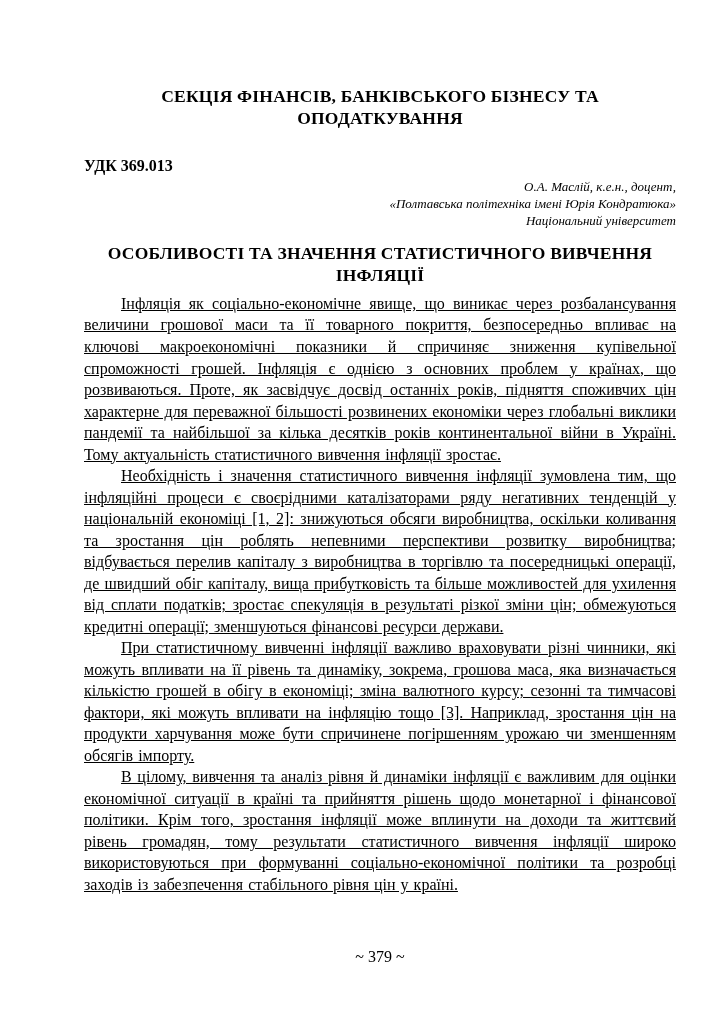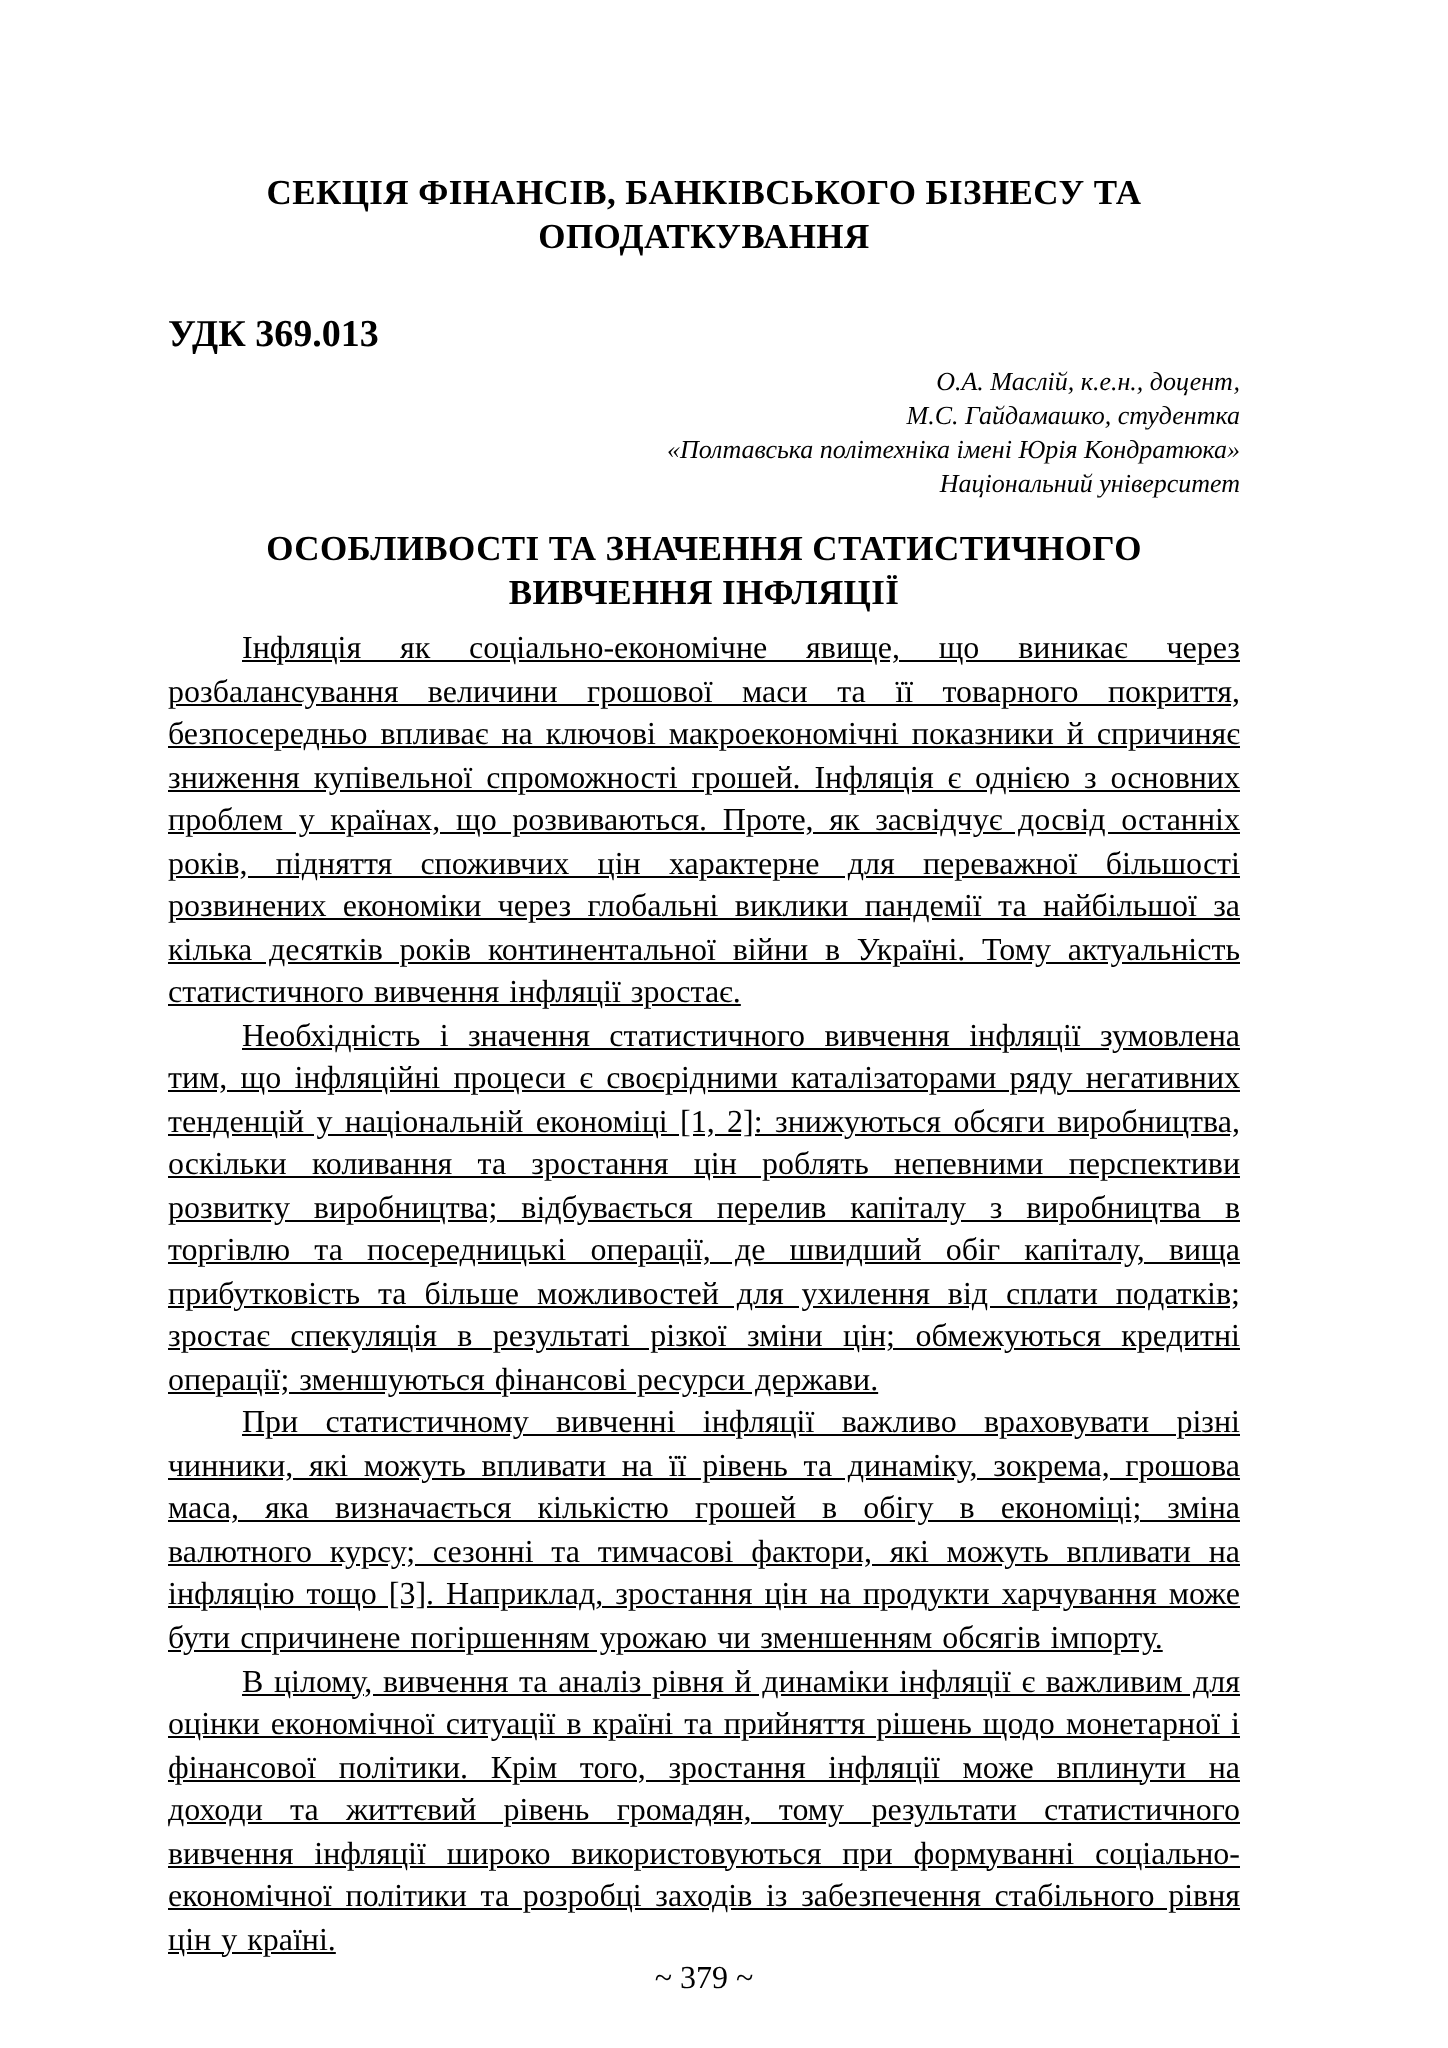--- a/index.html
+++ b/index.html
@@ -9,36 +9,36 @@
     width: 724px;
     height: 1024px;
     font-family: "Liberation Serif", serif;
     color: #000000;
   }
 
   .page {
     width: 724px;
     height: 1024px;
     background: #ffffff;
-    padding: 86px 104px 0 84px;
+    padding: 86px 48px 0 84px;
     display: flex;
     flex-direction: column;
   }
 
   .section-heading {
     font-size: 17.5px;
     font-weight: bold;
     text-align: center;
     line-height: 1.25;
     letter-spacing: 0.2px;
   }
 
   .udk {
     margin-top: 27px;
-    font-size: 19px;
+    font-size: 16px;
     font-weight: bold;
     text-align: left;
   }
 
   .authors {
     margin-top: 3px;
     font-size: 13px;
     font-style: italic;
     text-align: right;
     line-height: 1.32;
@@ -77,21 +77,20 @@
 <body>
 
 <div class="page">
 
   <h1 class="section-heading">СЕКЦІЯ ФІНАНСІВ, БАНКІВСЬКОГО БІЗНЕСУ ТА ОПОДАТКУВАННЯ</h1>
 
   <div class="udk">УДК 369.013</div>
 
   <div class="authors">
     <div>О.А. Маслій, к.е.н., доцент,</div>
-    <div>М.С. Гайдамашко, студентка</div>
     <div>«Полтавська політехніка імені Юрія Кондратюка»</div>
     <div>Національний університет</div>
   </div>
 
   <h2 class="paper-title">ОСОБЛИВОСТІ ТА ЗНАЧЕННЯ СТАТИСТИЧНОГО ВИВЧЕННЯ ІНФЛЯЦІЇ</h2>
 
   <div class="body-text">
     <p>Інфляція як соціально-економічне явище, що виникає через розбалансування величини грошової маси та її товарного покриття, безпосередньо впливає на ключові макроекономічні показники й спричиняє зниження купівельної спроможності грошей. Інфляція є однією з основних проблем у країнах, що розвиваються. Проте, як засвідчує досвід останніх років, підняття споживчих цін характерне для переважної більшості розвинених економіки через глобальні виклики пандемії та найбільшої за кілька десятків років континентальної війни в Україні. Тому актуальність статистичного вивчення інфляції зростає.</p>
     <p>Необхідність і значення статистичного вивчення інфляції зумовлена тим, що інфляційні процеси є своєрідними каталізаторами ряду негативних тенденцій у національній економіці [1, 2]: знижуються обсяги виробництва, оскільки коливання та зростання цін роблять непевними перспективи розвитку виробництва; відбувається перелив капіталу з виробництва в торгівлю та посередницькі операції, де швидший обіг капіталу, вища прибутковість та більше можливостей для ухилення від сплати податків; зростає спекуляція в результаті різкої зміни цін; обмежуються кредитні операції; зменшуються фінансові ресурси держави.</p>
     <p>При статистичному вивченні інфляції важливо враховувати різні чинники, які можуть впливати на її рівень та динаміку, зокрема, грошова маса, яка визначається кількістю грошей в обігу в економіці; зміна валютного курсу; сезонні та тимчасові фактори, які можуть впливати на інфляцію тощо [3]. Наприклад, зростання цін на продукти харчування може бути спричинене погіршенням урожаю чи зменшенням обсягів імпорту.</p>

